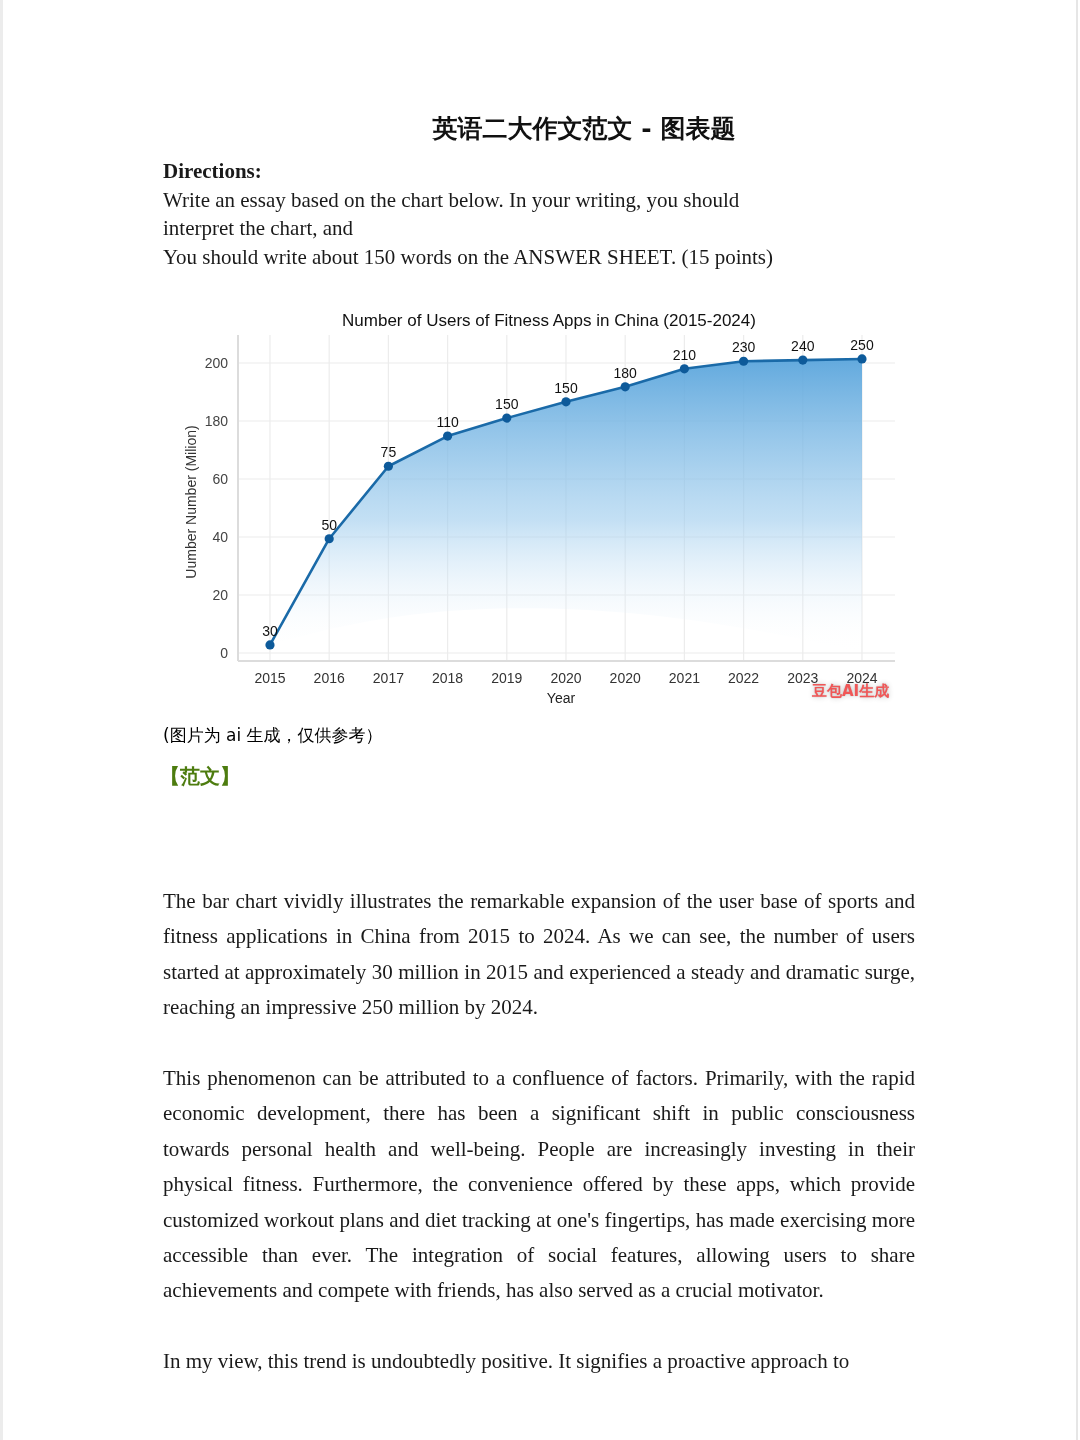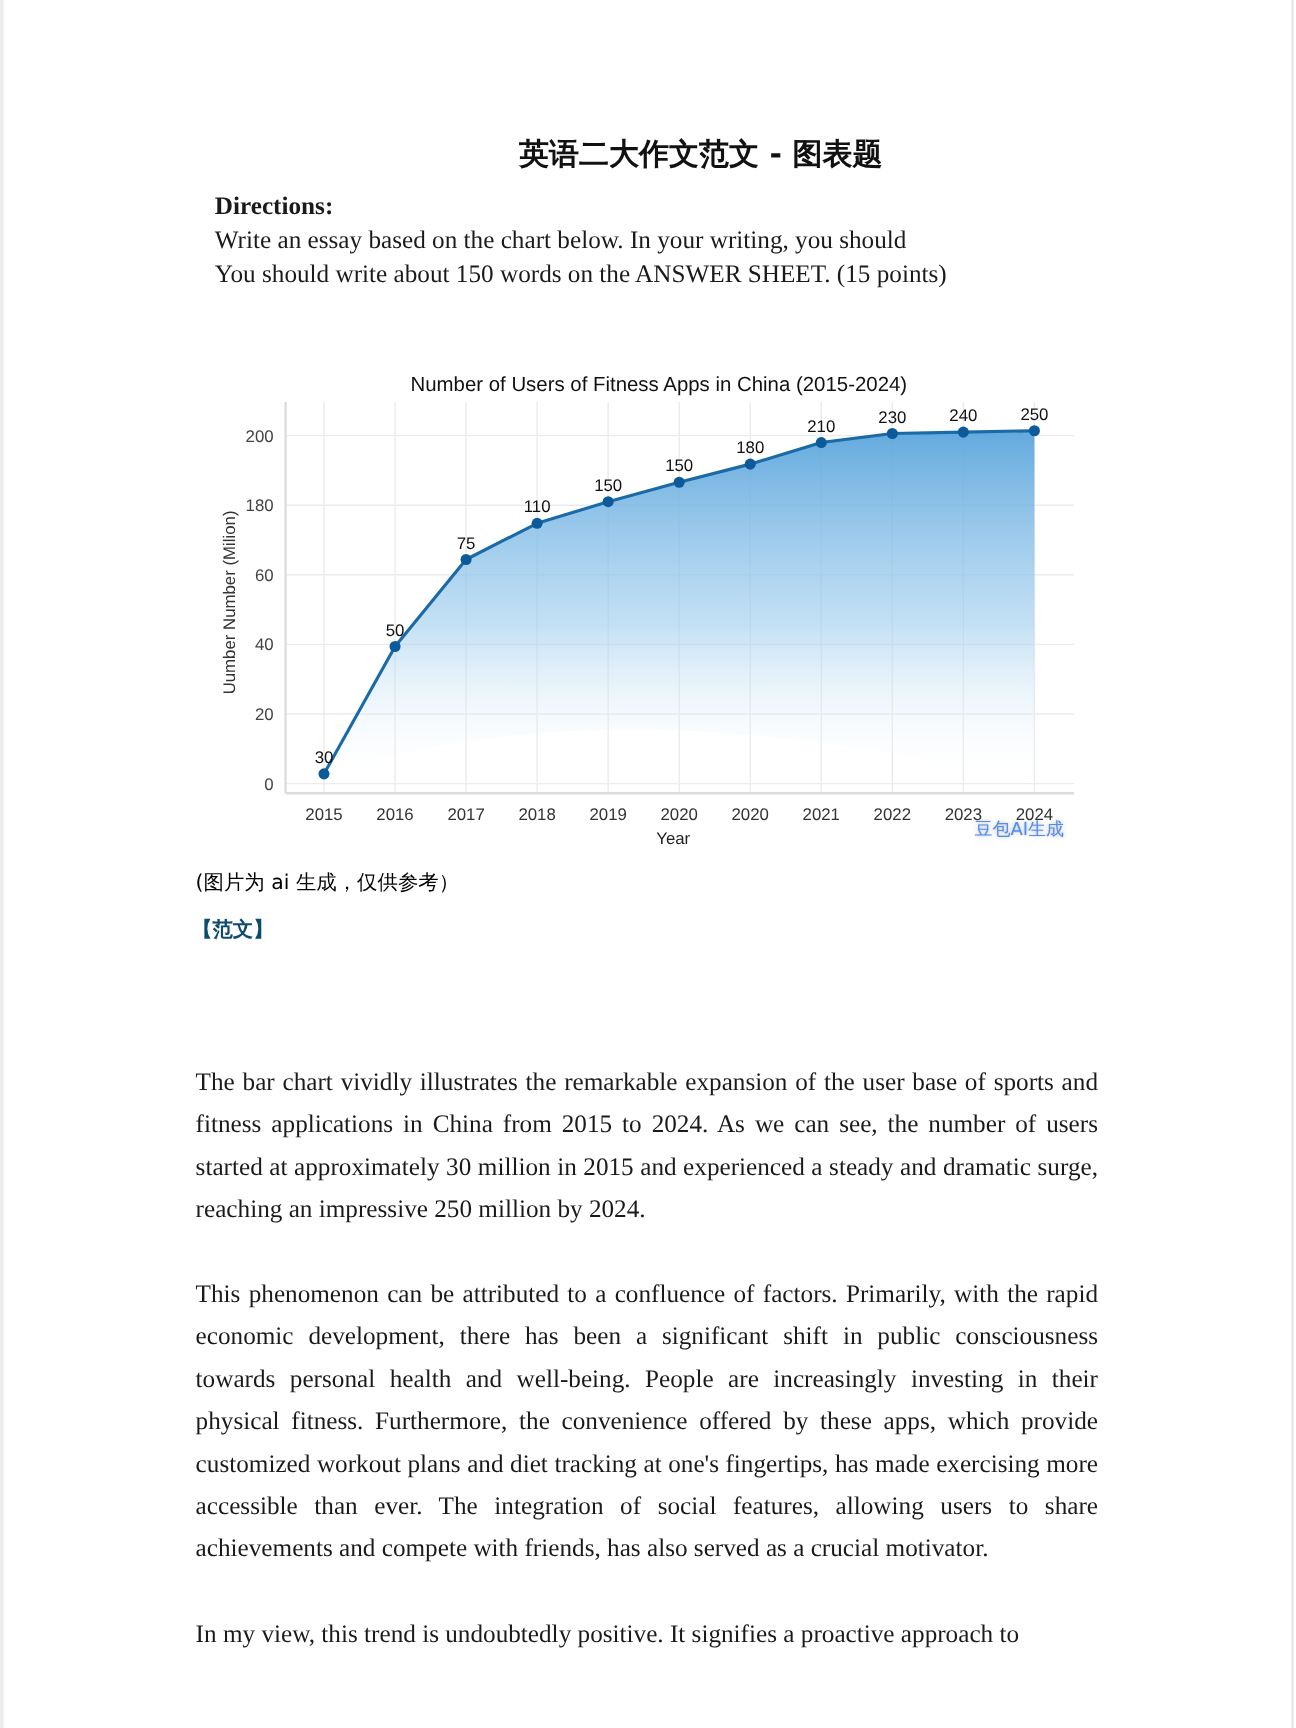--- a/index.html
+++ b/index.html
@@ -6,48 +6,49 @@
   body {
     width: 1080px; height: 1440px; background: #ffffff; position: relative; overflow: hidden;
     font-family: "Liberation Serif", serif; color: #1a1a1a;
   }
   .edge-left { position: absolute; left: 0; top: 0; width: 3px; height: 1440px; background: #ececec; }
   .edge-right { position: absolute; right: 2px; top: 0; width: 2px; height: 1440px; background: #e6e6e6; }
   .title {
     position: absolute; left: 0; width: 1080px; top: 112px; text-align: center;
     font-family: "DejaVu Sans", sans-serif; font-weight: bold; font-size: 25px; letter-spacing: 0px; color: #111; padding-left: 44px;
   }
-  .directions { position: absolute; left: 163px; top: 157px; width: 760px; font-size: 21px; line-height: 28.5px; margin-left: 16px; }
+  .directions { position: absolute; left: 163px; top: 157px; width: 760px; font-size: 21px; line-height: 28.5px; }
   .directions .head { font-weight: bold; }
   .chart-wrap { position: absolute; left: 0; top: 305px; width: 1055px; height: 410px; }
   svg text { font-family: "Liberation Sans", sans-serif; }
   .note {
     position: absolute; left: 163px; top: 724px; font-family: "DejaVu Sans", sans-serif; font-size: 17px; color: #000000;
   }
   .sample-head {
-    position: absolute; left: 160px; top: 763px; font-family: "DejaVu Sans", sans-serif; font-weight: bold; font-size: 17px; color: #0c4a6e;
+    position: absolute; left: 160px; top: 763px; font-family: "DejaVu Sans", sans-serif; font-weight: bold; font-size: 20px; color: #4d7c0f;
   }
   .essay { position: absolute; left: 163px; top: 884px; width: 752px; font-size: 21px; line-height: 35.4px; text-align: justify; }
   .essay p { margin: 0 0 35.4px 0; }
   .watermark {
-    position: absolute; left: 812px; top: 682px; font-family: "DejaVu Sans", sans-serif; font-weight: normal;
-    font-size: 15px; color: #3b82f6; text-shadow: 0 0 6px rgba(0,0,0,0.25), 0 0 2px rgba(0,0,0,0.2); opacity: 0.9;
+    position: absolute; left: 812px; top: 682px; font-family: "DejaVu Sans", sans-serif; font-weight: bold;
+    font-size: 15px; color: #ef4444; text-shadow: 0 0 6px rgba(0,0,0,0.25), 0 0 2px rgba(0,0,0,0.2); opacity: 0.9;
   }
 </style>
 </head>
 <body>
 
 <div class="edge-left"></div>
 <div class="edge-right"></div>
 
 <div class="title">英语二大作文范文 - 图表题</div>
 
 <div class="directions">
   <div class="head">Directions:</div>
   <div>Write an essay based on the chart below. In your writing, you should</div>
+  <div>interpret the chart, and</div>
   <div>You should write about 150 words on the ANSWER SHEET. (15 points)</div>
 </div>
 
 <div class="chart-wrap">
   <svg id="chart-svg" width="1080" height="410">
     <defs>
       <linearGradient id="areaGrad" x1="0" y1="0" x2="0" y2="1">
         <stop offset="0" id="grad-top" stop-color="#5aa5dc" stop-opacity="0.95"></stop>
         <stop offset="0.55" stop-color="#9ccbed" stop-opacity="0.6"></stop>
         <stop offset="1" stop-color="#ffffff" stop-opacity="0"></stop>

